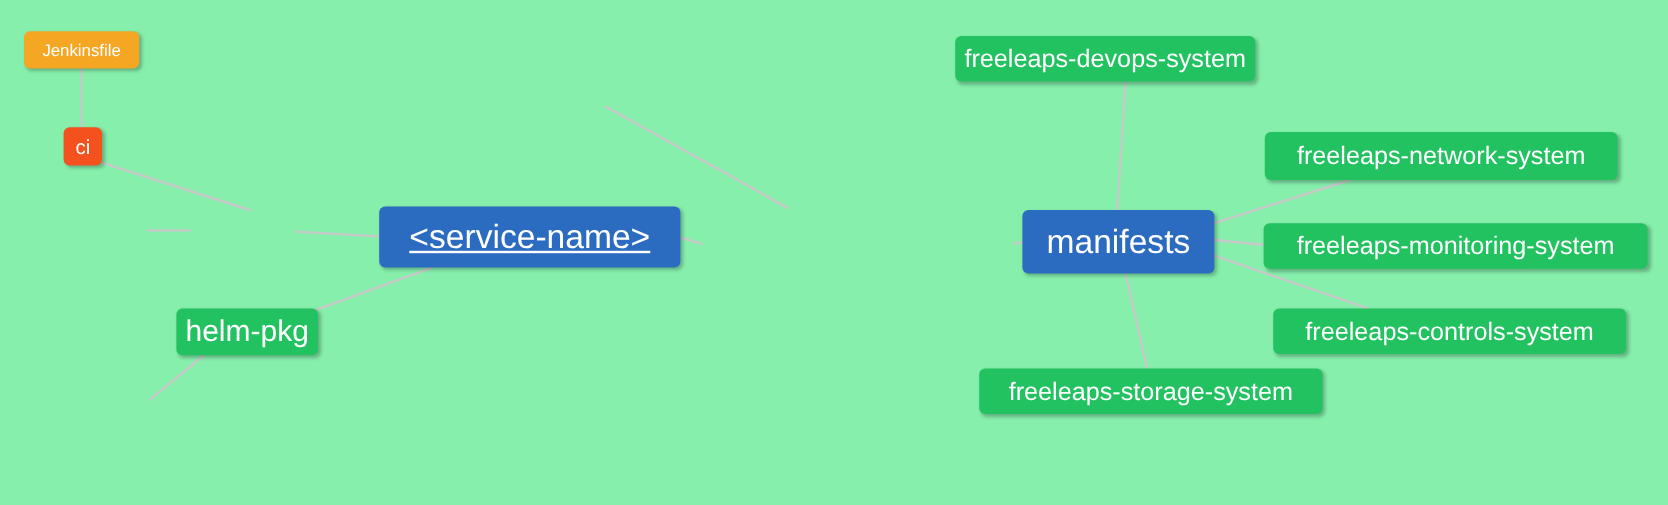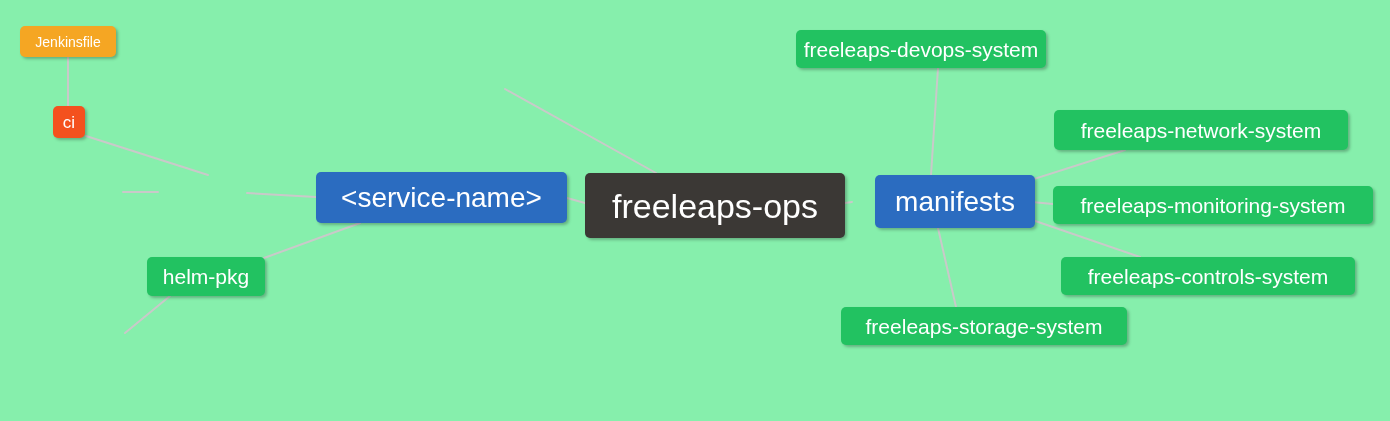--- a/index.html
+++ b/index.html
@@ -54,22 +54,21 @@
       <line x1="845" y1="203" x2="852" y2="202" stroke="#C9C9C9" stroke-width="2" stroke-linecap="round"></line>
       <line x1="931" y1="175" x2="938" y2="68" stroke="#C9C9C9" stroke-width="2" stroke-linecap="round"></line>
       <line x1="1012" y1="186" x2="1125" y2="150" stroke="#C9C9C9" stroke-width="2" stroke-linecap="round"></line>
       <line x1="1012" y1="200" x2="1053" y2="204" stroke="#C9C9C9" stroke-width="2" stroke-linecap="round"></line>
       <line x1="1012" y1="213" x2="1140" y2="257" stroke="#C9C9C9" stroke-width="2" stroke-linecap="round"></line>
       <line x1="938" y1="228" x2="956" y2="307" stroke="#C9C9C9" stroke-width="2" stroke-linecap="round"></line>
     </svg>
 
 <div class="node" style="left: 20px; top: 26px; width: 96px; height: 31px; font-size: 14px; background: rgb(245, 166, 35); color: rgb(255, 255, 255);">Jenkinsfile</div>
     <div class="node" style="left: 53px; top: 106px; width: 32px; height: 32px; font-size: 17px; background: rgb(244, 81, 30); color: rgb(255, 255, 255);">ci</div>
-    <div class="node" style="left: 147px; top: 257px; width: 118px; height: 39px; font-size: 21px; background: rgb(34, 194, 97); color: rgb(255, 255, 255);">helm-pkg</div>
-    <div class="node" style="left: 316px; top: 172px; width: 251px; height: 51px; font-size: 28px; background: rgb(43, 108, 192); color: rgb(255, 255, 255);">&lt;service-name&gt;</div>
-    <div class="node" style="left: 585px; top: 173px; width: 260px; height: 65px; font-size: 34px; background: rgb(59, 56, 53); color: rgb(255, 255, 255);">freeleaps-ops</div>
-    <div class="node" style="left: 852px; top: 175px; width: 160px; height: 53px; font-size: 28px; background: rgb(43, 108, 192); color: rgb(255, 255, 255); margin-left: 23px;">manifests</div>
+    <div class="node" style="left: 147px; top: 257px; width: 118px; height: 39px; font-size: 25px; background: rgb(34, 194, 97); color: rgb(255, 255, 255);">helm-pkg</div>
+    <div class="node" style="left: 316px; top: 172px; width: 251px; height: 51px; font-size: 28px; background: rgb(43, 108, 192); color: rgb(255, 255, 255); text-decoration: underline;">&lt;service-name&gt;</div>
+    <div class="node" style="left: 852px; top: 175px; width: 160px; height: 53px; font-size: 28px; background: rgb(43, 108, 192); color: rgb(255, 255, 255);">manifests</div>
     <div class="node" style="left: 796px; top: 30px; width: 250px; height: 38px; font-size: 21px; background: rgb(34, 194, 97); color: rgb(255, 255, 255);">freeleaps-devops-system</div>
     <div class="node" style="left: 1053px; top: 186px; width: 320px; height: 38px; font-size: 21px; background: rgb(34, 194, 97); color: rgb(255, 255, 255);">freeleaps-monitoring-system</div>
     <div class="node" style="left: 1054px; top: 110px; width: 294px; height: 40px; font-size: 21px; background: rgb(34, 194, 97); color: rgb(255, 255, 255);">freeleaps-network-system</div>
     <div class="node" style="left: 1061px; top: 257px; width: 294px; height: 38px; font-size: 21px; background: rgb(34, 194, 97); color: rgb(255, 255, 255); text-align: center;">freeleaps-controls-system</div>
-    <div class="node" style="left: 816px; top: 307px; width: 286px; height: 38px; font-size: 21px; background: rgb(34, 194, 97); color: rgb(255, 255, 255); margin-left: 25px;">freeleaps-storage-system</div>
+    <div class="node" style="left: 816px; top: 307px; width: 286px; height: 38px; font-size: 21px; background: rgb(34, 194, 97); color: rgb(255, 255, 255);">freeleaps-storage-system</div>
   </div>
 
 </body></html>

